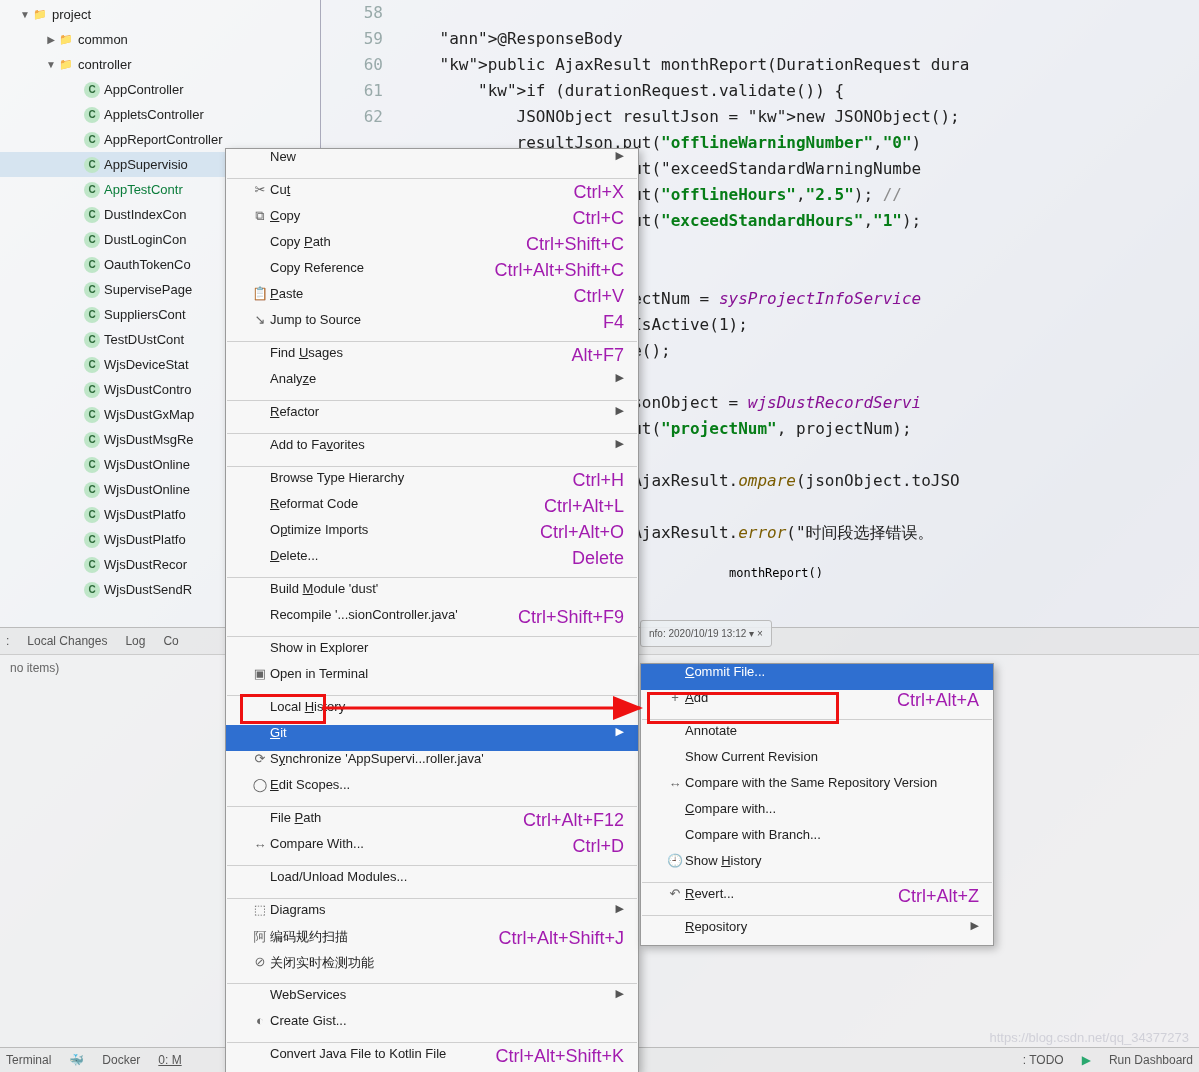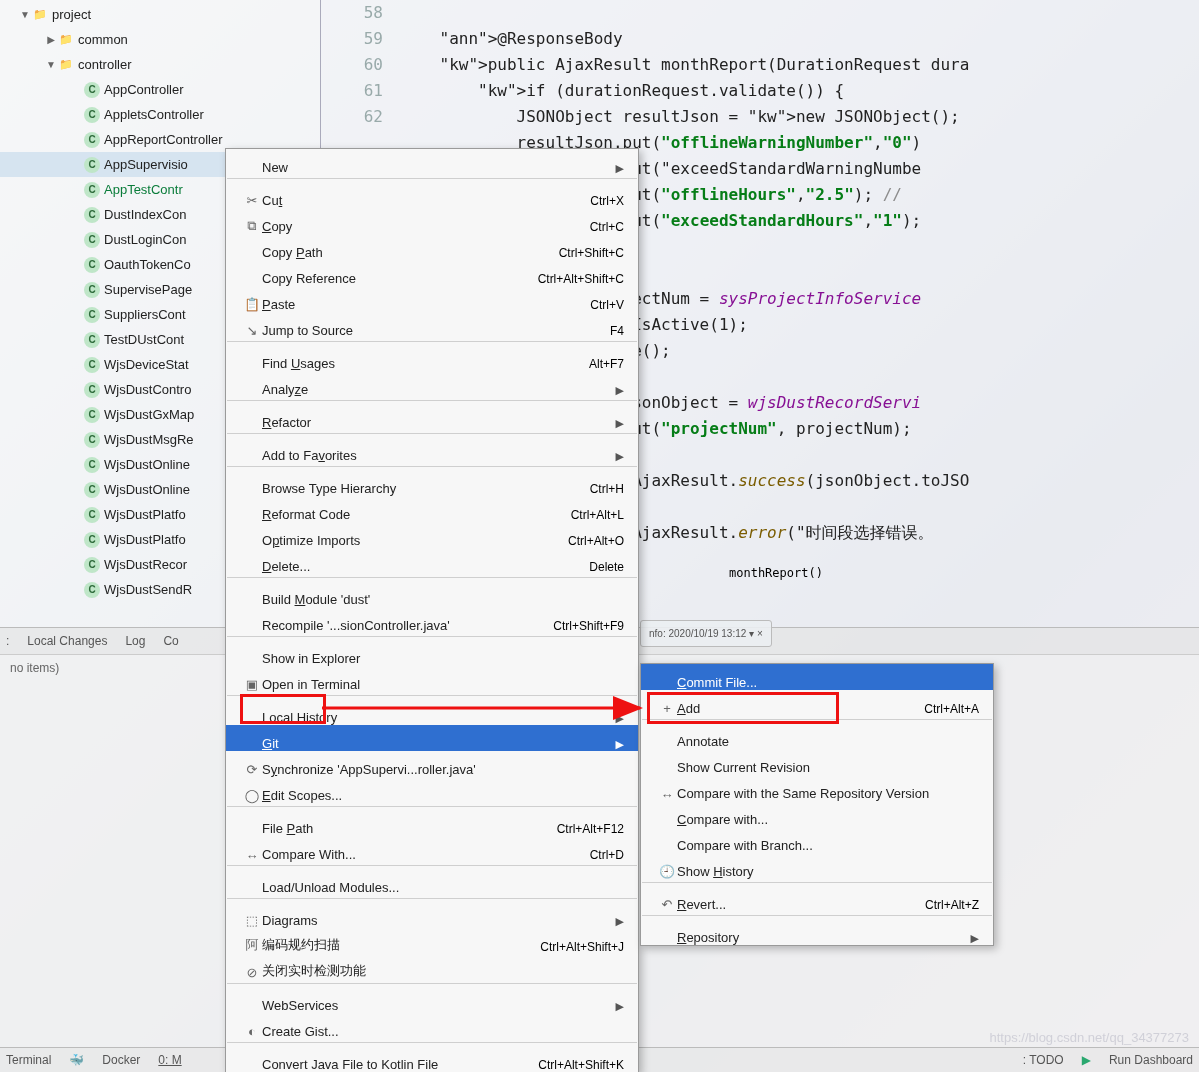--- a/index.html
+++ b/index.html
@@ -22,24 +22,24 @@
   .fn{color:#7a5c00;font-style:italic}
   .pur{color:#871094;font-style:italic}
   .com{color:#8c8c8c}
   .crumb{position:absolute;left:400px;bottom:0;right:0;height:22px;font-size:12px;color:#000000;padding-left:8px}
   .panel-tabs{height:26px;background:rgba(236,236,236,0.92);border-top:1px solid #bbb;display:flex;align-items:center;font-size:12px;padding-left:6px;gap:18px;color:#555}
   .panel-body{flex:0 0 380px;background:rgba(244,244,244,0.92);border-top:1px solid #ccc;padding:6px 10px;font-size:12px;color:#666}
   .statusbar{height:24px;background:rgba(236,236,236,0.95);border-top:1px solid #bbb;display:flex;align-items:center;font-size:12px;color:#555;padding:0 6px;gap:18px}
   .statusbar .sp{flex:1}
   
   .menu{position:absolute;background:#f7f7f7;border:1px solid #9a9a9a;box-shadow:3px 3px 8px rgba(0,0,0,0.25);font-size:13px;color:#222;z-index:50}
-  .menu .mi{display:flex;align-items:flex-end;height:26px;padding:0 14px 0 16px;white-space:nowrap}
+  .menu .mi{display:flex;align-items:flex-start;height:26px;padding:0 14px 0 24px;white-space:nowrap}
   .menu .mi .mico{width:20px;display:inline-flex;justify-content:center;color:#666;font-size:13px}
   .menu .mi .lab{flex:1;padding-right:30px}
-  .menu .mi .sc{color:#000000;font-size:12px}
+  .menu .mi .sc{color:#a21caf;font-size:18px}
   .menu .mi .sub{color:#555;font-size:11px}
   .menu .sep{height:1px;background:#cfcfcf;margin:3px 1px}
   .menu .mi.hl{background:#2f6fd0;color:#fff}
   .menu .mi.hl .sc,.menu .mi.hl .mico,.menu .mi.hl .sub{color:#fff}
   .u{text-decoration:underline}
   .redbox{position:absolute;border:3px solid #e11;z-index:60;pointer-events:none}
   .redarrow{position:absolute;z-index:61;pointer-events:none}
   .watermark{position:absolute;right:10px;bottom:27px;color:rgba(200,200,210,0.8);font-size:13px;z-index:70}
   .info-chip{position:absolute;left:640px;top:620px;background:rgba(235,238,242,0.9);border:1px solid #bbb;border-radius:3px;padding:7px 8px;font-size:10px;color:#555;z-index:5}
 </style>
@@ -191,21 +191,21 @@
             resultJson.put(<span class="str">"exceedStandardHours"</span>,<span class="str">"1"</span>);
 
 
             Integer projectNum = <span class="pur">sysProjectInfoService</span>
                     .setIsActive(1);
                     .size();
 
             JSONObject jsonObject = <span class="pur">wjsDustRecordServi</span>
             jsonObject.put(<span class="str">"projectNum"</span>, projectNum);
 
-            <span class="&lt;span">"kw"</span>&gt;return AjaxResult.<span class="fn">success</span>(jsonObject.toJSO
+            <span class="&lt;span">"kw"</span>&gt;return AjaxResult.<span class="fn">ompare</span>(jsonObject.toJSO
 
             <span class="&lt;span">"kw"</span>&gt;return AjaxResult.<span class="fn">error</span>("时间段选择错误。
 </div>
       <div class="crumb" style="top:560px;bottom:auto">monthReport()</div>
     </div>
   </div>
 
   <div class="panel-tabs">
     <span>:</span>
     <span>Local Changes</span>

